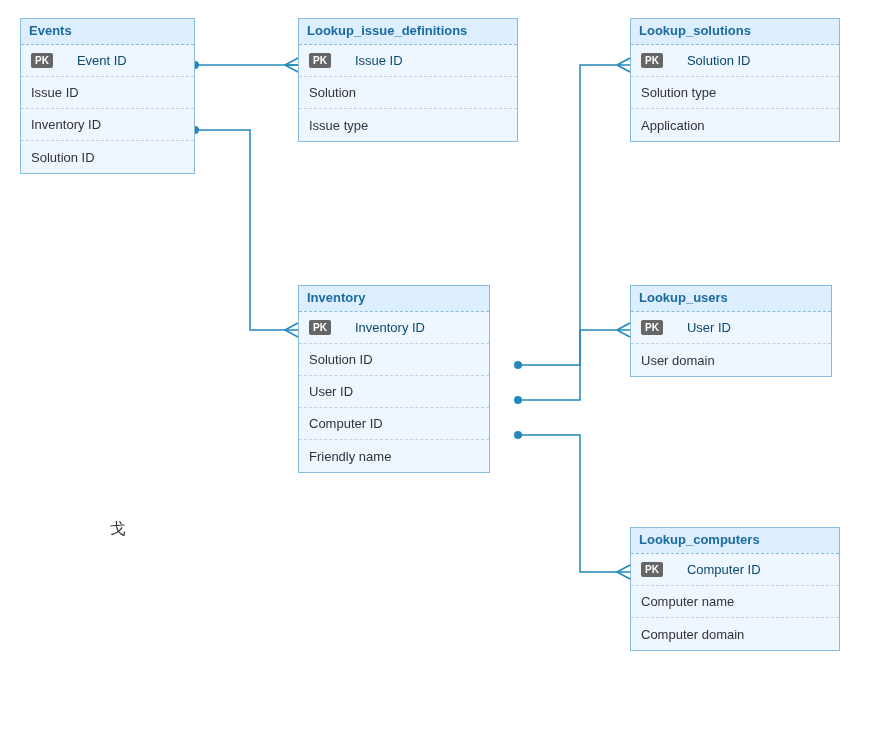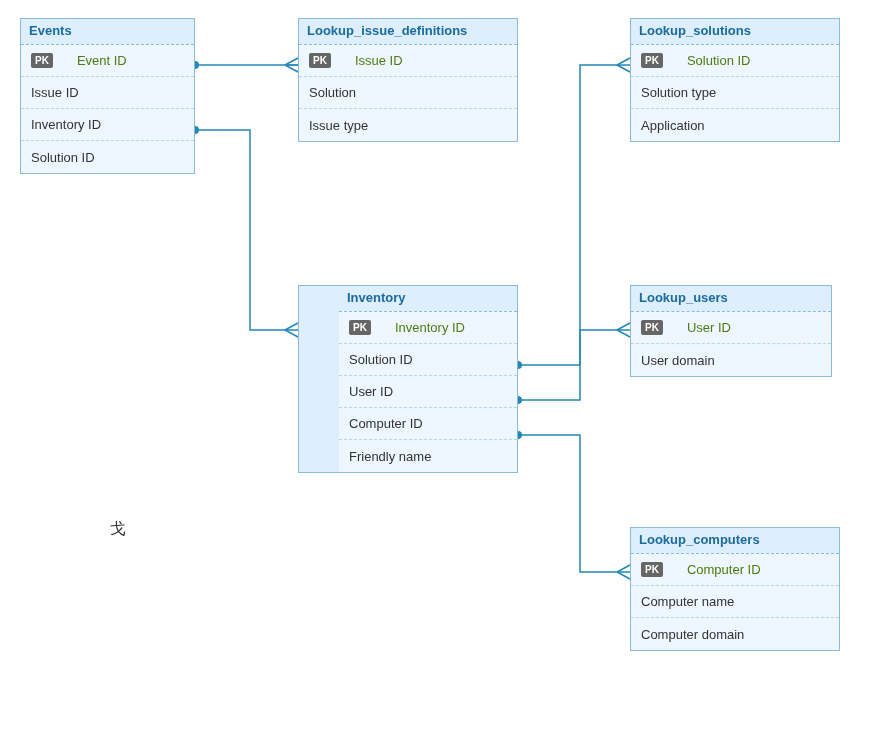--- a/index.html
+++ b/index.html
@@ -61,21 +61,21 @@
       margin-right: 24px;
       border-radius: 2px;
       flex-shrink: 0;
     }
 
     .field-name {
       color: #333;
     }
 
     .field-name.pk-field {
-      color: #4d7c0f;
+      color: #0c4a6e;
       font-weight: 500;
     }
 
     
     .connector-svg {
       position: absolute;
       top: 0;
       left: 0;
       width: 882px;
       height: 744px;
@@ -188,21 +188,21 @@
       </div>
       <div class="db-table-row">
         <span class="field-name">Solution type</span>
       </div>
       <div class="db-table-row">
         <span class="field-name">Application</span>
       </div>
     </div>
   </div>
 
-  <div class="db-table" style="left: 298px; top: 285px; width: 220px; padding-left: 40px;">
+  <div class="db-table" style="left: 298px; top: 285px; width: 192px;">
     <div class="db-table-title">Inventory</div>
     <div class="db-table-body">
       <div class="db-table-row">
         <span class="pk-badge">PK</span>
         <span class="field-name pk-field">Inventory ID</span>
       </div>
       <div class="db-table-row">
         <span class="field-name">Solution ID</span>
       </div>
       <div class="db-table-row">

